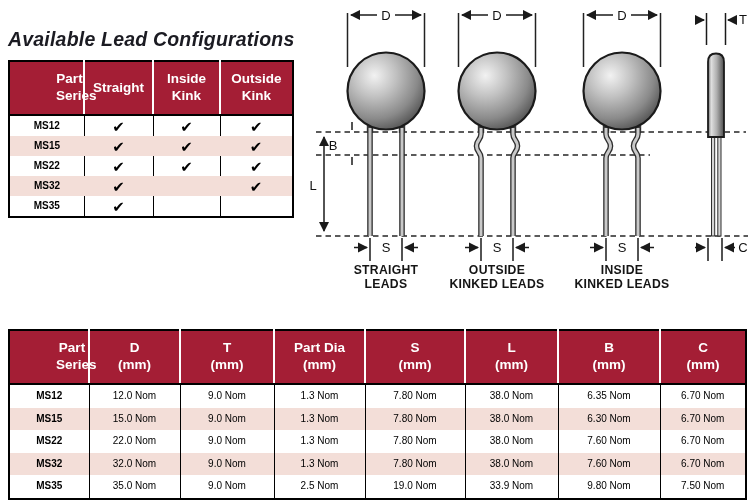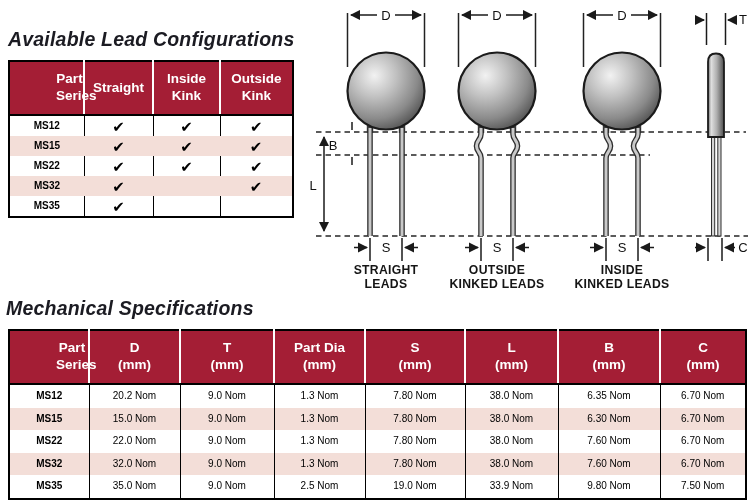--- a/index.html
+++ b/index.html
@@ -254,21 +254,20 @@
     <g>
       <text class="cap" x="86" y="274">STRAIGHT</text>
       <text class="cap" x="86" y="288">LEADS</text>
       <text class="cap" x="197" y="274">OUTSIDE</text>
       <text class="cap" x="197" y="288">KINKED LEADS</text>
       <text class="cap" x="322" y="274">INSIDE</text>
       <text class="cap" x="322" y="288">KINKED LEADS</text>
     </g>
   </svg>
 
-  <div class="sec-title" id="title-mech">Mechanical Specifications</div>
 
   <table class="dtable" id="tbl-mech">
     <colgroup>
       <col style="width:80px">
         <col style="width:91px">
         <col style="width:94px">
         <col style="width:91px">
       <col style="width:100px">
         <col style="width:93px">
         <col style="width:102px">
@@ -306,21 +305,21 @@
           </th>
         <th>
             <div>C</div>
             <div>(mm)</div>
           </th>
       </tr>
     </thead>
     <tbody>
       <tr class="w">
           <td class="part">MS12</td>
-          <td>20.2 Nom</td>
+          <td>12.0 Nom</td>
           <td>9.0 Nom</td>
           <td>1.3 Nom</td>
           <td>7.80 Nom</td>
           <td>38.0 Nom</td>
           <td>6.35 Nom</td>
           <td>6.70 Nom</td>
         </tr>
       <tr class="p">
           <td class="part">MS15</td>
           <td>15.0 Nom</td>

